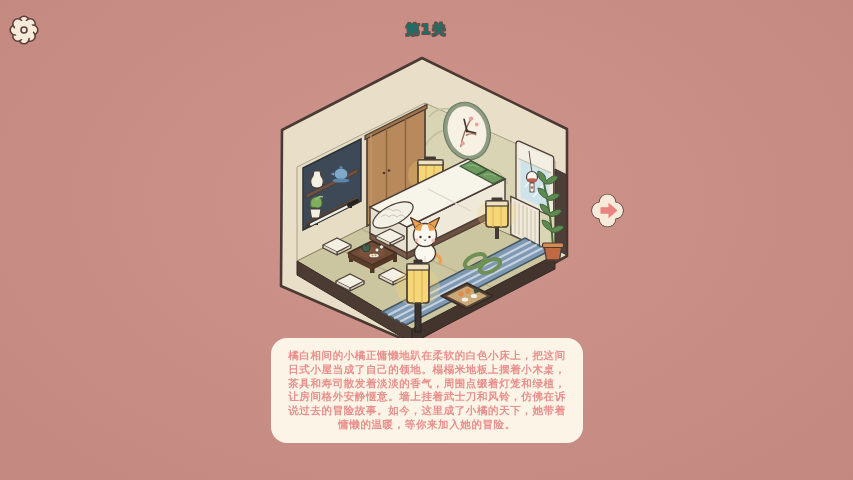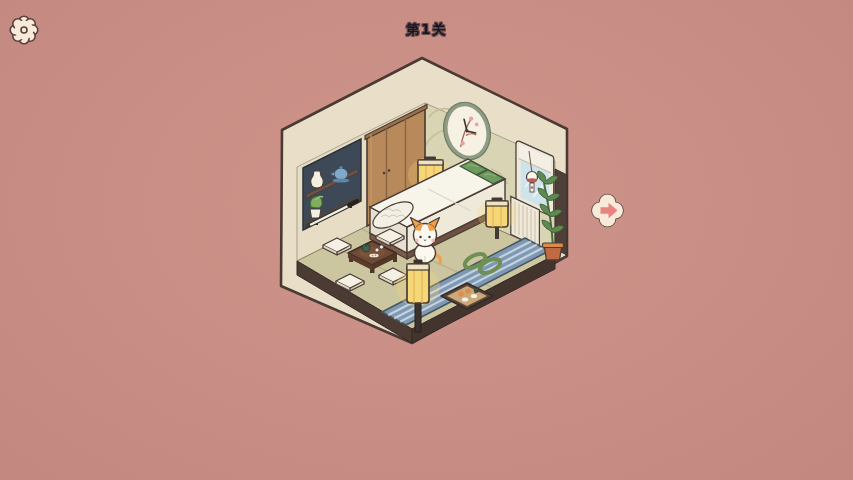--- a/index.html
+++ b/index.html
@@ -7,21 +7,21 @@
     width:853px;height:480px;overflow:hidden;position:relative;
     background:radial-gradient(ellipse at 50% 42%, #cf958b 0%, #c88e85 55%, #c3887f 100%);
     font-family:"DejaVu Sans","Liberation Sans",sans-serif;
   }
   .stage{position:absolute;inset:0;}
   .icon-btn{position:absolute;background:none;border:none;padding:0;cursor:pointer;line-height:0;}
   .settings-btn{left:9px;top:15px;width:30px;height:30px;}
   .next-btn{left:591px;top:193px;width:33px;height:35px;}
   .level-label{
     position:absolute;top:21px;left:0;width:100%;text-align:center;
-    font-size:13.5px;font-weight:700;letter-spacing:1.5px;color:#0f172a;
+    font-size:13.5px;font-weight:700;letter-spacing:1.5px;color:#0f766e;
     text-shadow:-1px -1px 0 #6e4c46,1px -1px 0 #6e4c46,-1px 1px 0 #6e4c46,1px 1px 0 #6e4c46,0 -1px 0 #6e4c46,0 1px 0 #6e4c46,-1px 0 0 #6e4c46,1px 0 0 #6e4c46;
   }
   .room{position:absolute;left:251px;top:47px;width:340px;height:302px;}
   .room svg{width:100%;height:100%;display:block;}
   .story-box{
     position:absolute;left:271px;top:338px;width:312px;height:105px;
     background:#fcf4e6;border-radius:16px;box-sizing:border-box;
     padding:11px 17px 8px 17px;
   }
   .story-text{
@@ -276,14 +276,17 @@
           <circle cx="9" cy="17.5" r="8"></circle>
       </g>
       <circle cx="16.5" cy="9.5" r="8" fill="#f7ead8"></circle>
       <circle cx="24" cy="17.5" r="8" fill="#f7ead8"></circle>
       <circle cx="16.5" cy="25.5" r="8" fill="#f7ead8"></circle>
       <circle cx="9" cy="17.5" r="8" fill="#f7ead8"></circle>
       <path d="M9.5,14.2 h8 v-4.4 l9,7.7 l-9,7.7 v-4.4 h-8 z" fill="#e8837f"></path>
     </svg>
   </button>
 
+  <div class="story-box">
+    <p class="story-text">橘白相间的小橘正慵懒地趴在柔软的白色小床上，把这间日式小屋当成了自己的领地。榻榻米地板上摆着小木桌，茶具和寿司散发着淡淡的香气，周围点缀着灯笼和绿植，让房间格外安静惬意。墙上挂着武士刀和风铃，仿佛在诉说过去的冒险故事。如今，这里成了小橘的天下，她带着慵懒的温暖，等你来加入她的冒险。</p>
+  </div>
 
 </div>
 
 </body></html>

